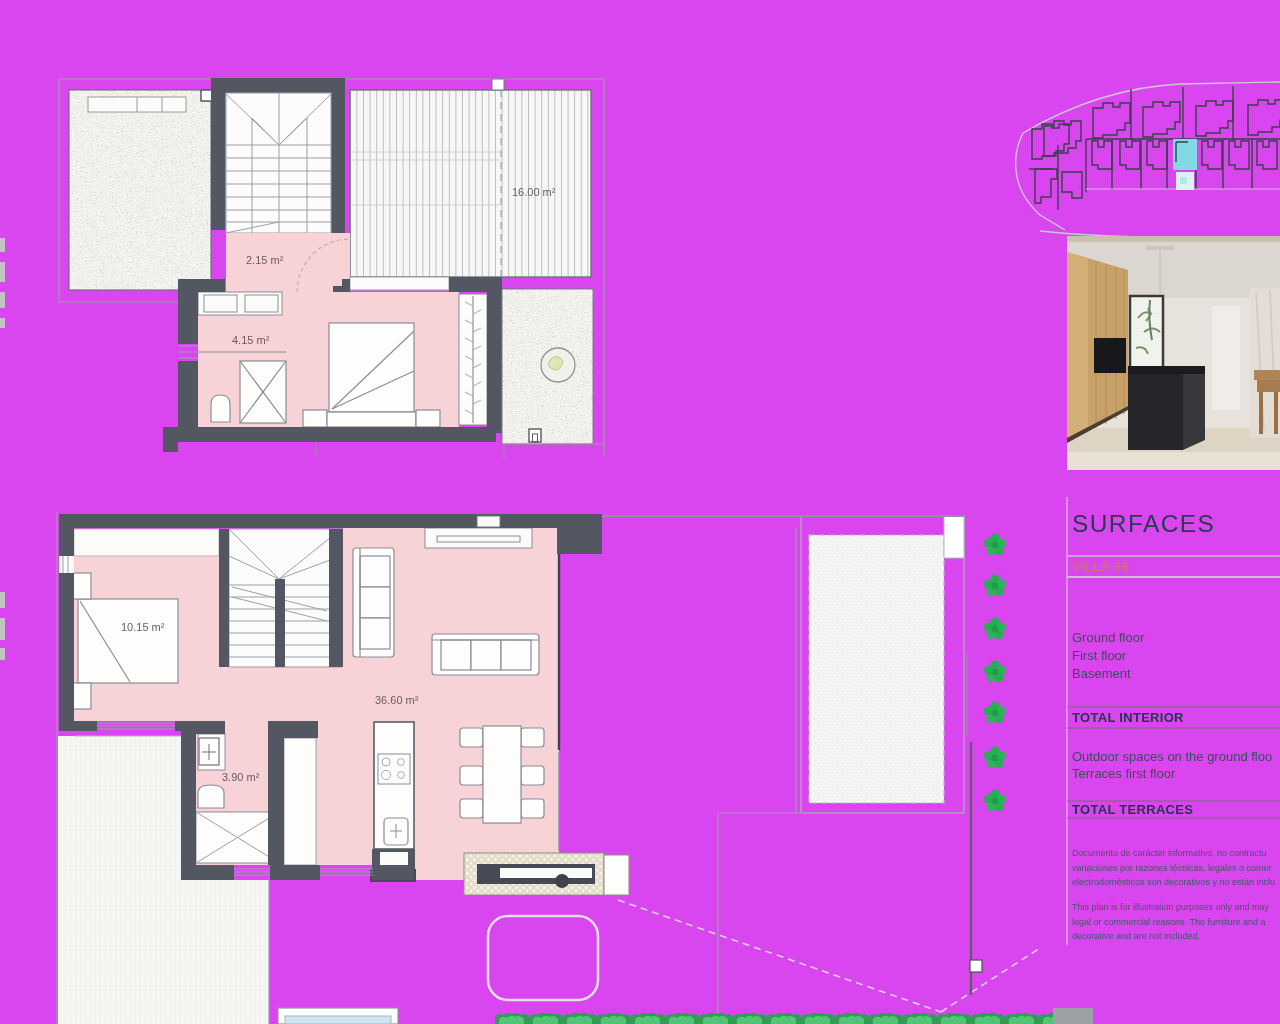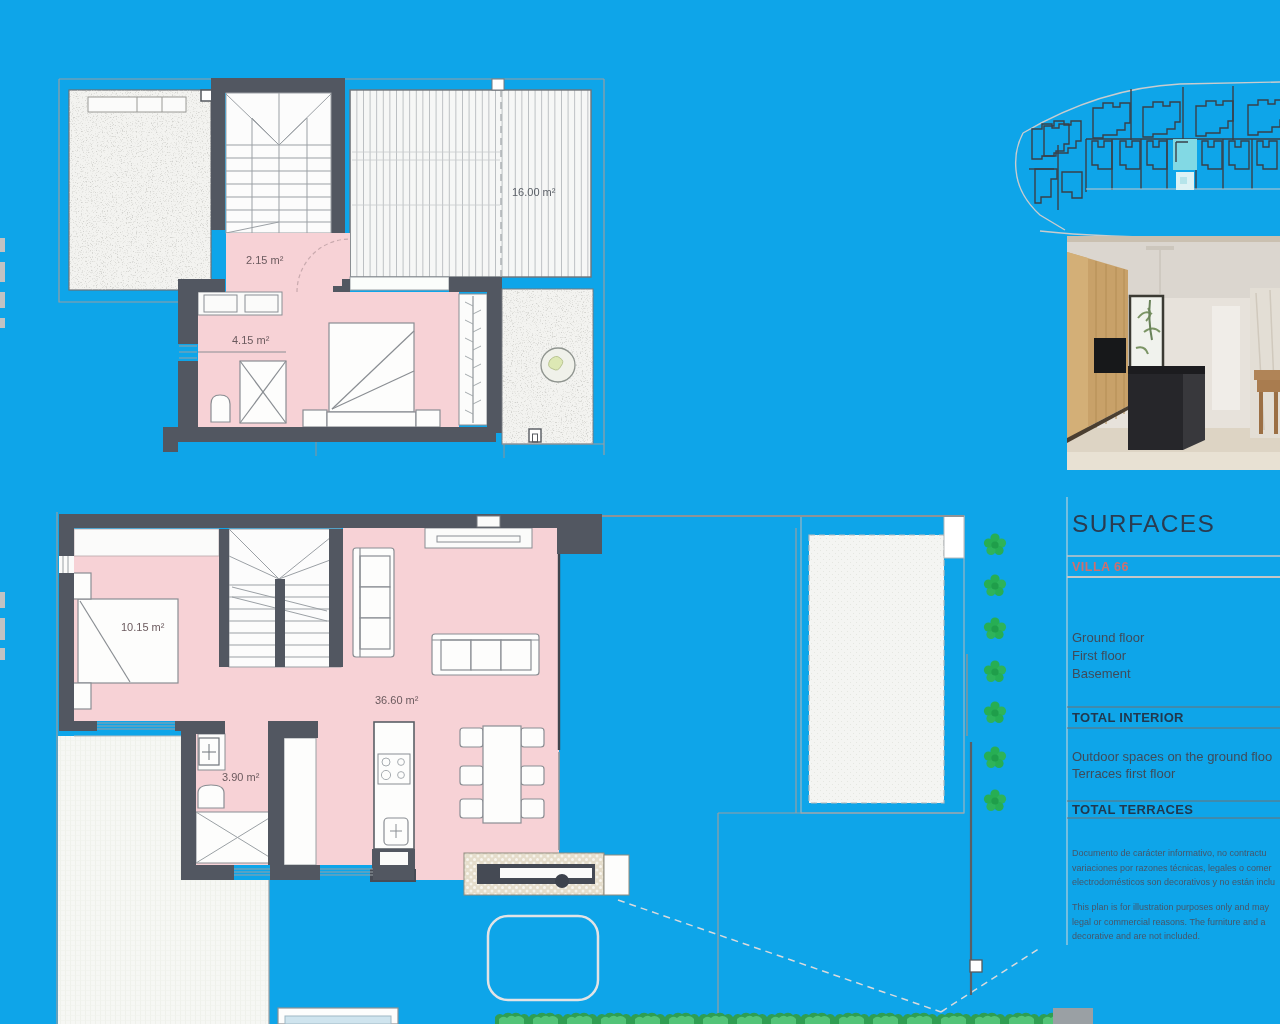--- a/index.html
+++ b/index.html
@@ -1,17 +1,17 @@
 <!DOCTYPE html>
 <html><head>
 <meta charset="utf-8">
 <style>
   html,body{margin:0;padding:0;background:#ffffff;width:1280px;height:1024px;overflow:hidden;}
   *{font-family:"Liberation Sans",sans-serif;}
-  #page{position:relative;width:1280px;height:1024px;background:#0ea5e9;}
+  #page{position:relative;width:1280px;height:1024px;background:#d946ef;}
 </style>
 </head>
 <body>
 <div id="page">
 <svg width="1280" height="1024" viewBox="0 0 1280 1024">
 <defs>
   <filter id="speckle" x="0%" y="0%" width="100%" height="100%">
     <feTurbulence type="fractalNoise" baseFrequency="0.8" numOctaves="3" seed="5"></feTurbulence>
     <feColorMatrix type="matrix" values="0 0 0 0 0.6, 0 0 0 0 0.6, 0 0 0 0 0.57, 0 0 0 4 -2.2"></feColorMatrix>
     <feComposite operator="in" in2="SourceGraphic"></feComposite>

